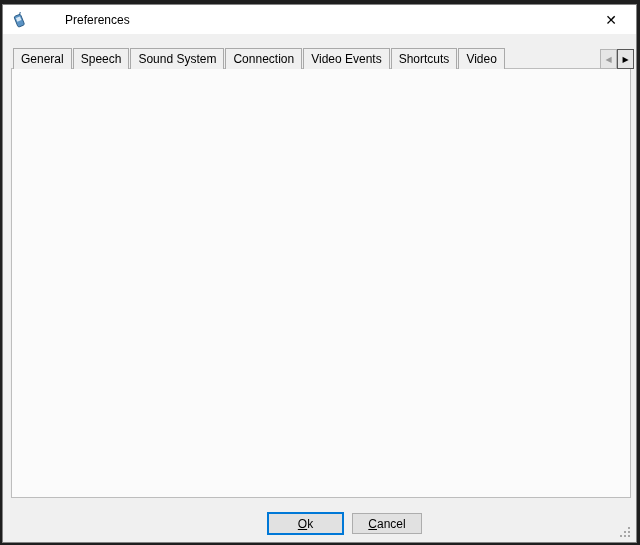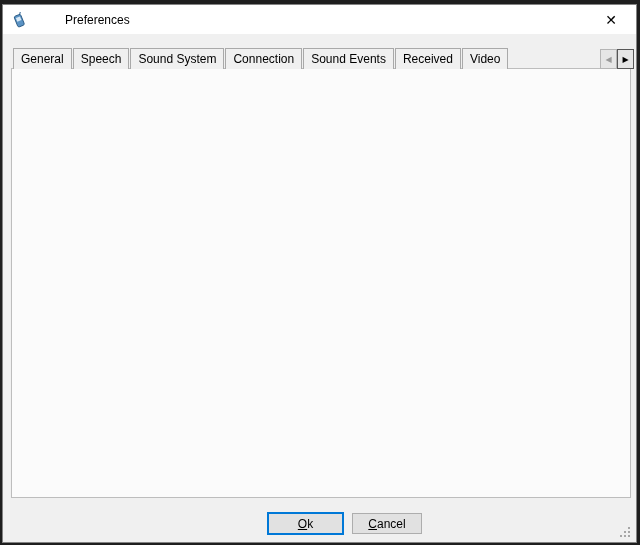--- a/index.html
+++ b/index.html
@@ -78,22 +78,22 @@
     <span class="close-btn">
       <span>✕</span>
     </span>
   </div>
 
   <div class="tabstrip">
       <div class="tab">General</div>
       <div class="tab">Speech</div>
       <div class="tab">Sound System</div>
       <div class="tab">Connection</div>
-      <div class="tab">Sound Events</div>
-      <div class="tab">Received</div>
+      <div class="tab">Video Events</div>
+      <div class="tab">Shortcuts</div>
       <div class="tab">Video</div>
     </div>
 
   <div class="tab-spin">
     <span class="spin-btn prev">
         <span>◀</span>
       </span>
     <span class="spin-btn next">
         <span>▶</span>
       </span>

